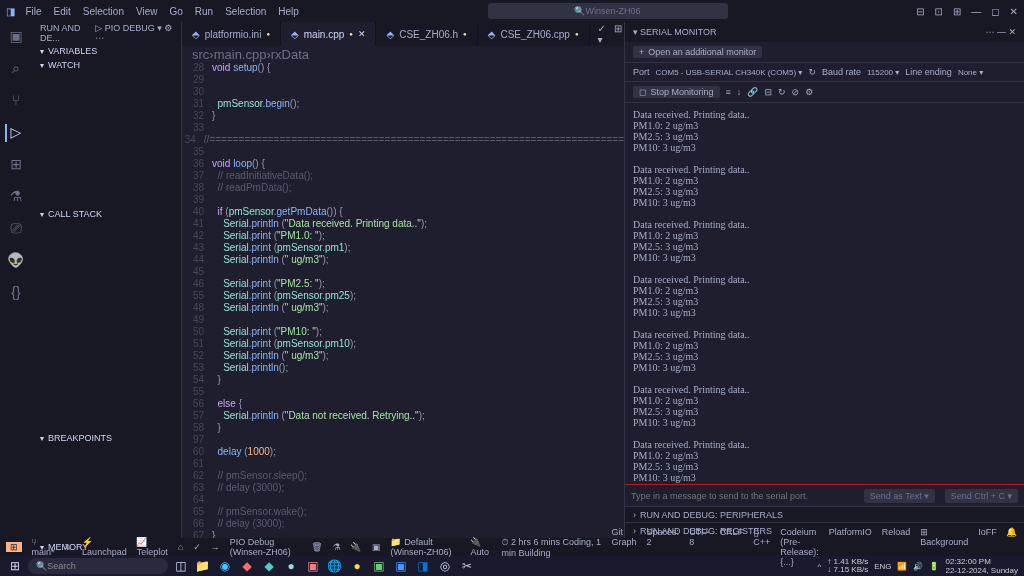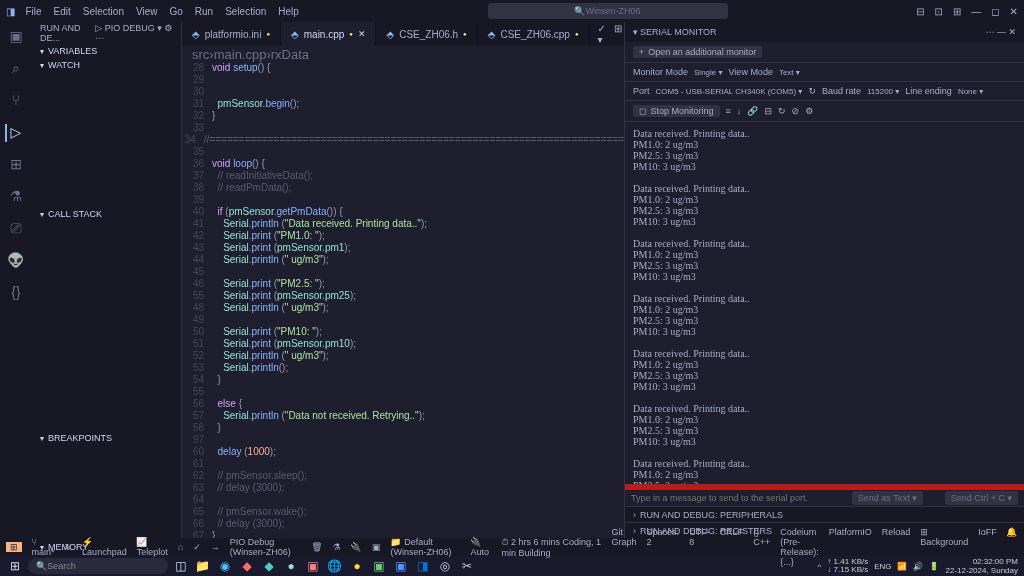--- a/index.html
+++ b/index.html
@@ -35,21 +35,21 @@
 .var { color: #94e2d5; }
 .str { color: #a6e3a1; }
 .cm { color: #585b70; }
 .punc { color: #9399b2; }
 .num { color: #fab387; }
 .serial { flex: 0 0 400px; background: #1e1e2e; border-left: 1px solid #313244; display: flex; flex-direction: column; }
 .stitle { height: 20px; background: #181825; display: flex; align-items: center; padding: 0 8px; font-size: 9px; text-transform: uppercase; color: #a6adc8; justify-content: space-between; }
 .stool { padding: 4px 8px; display: flex; align-items: center; gap: 6px; font-size: 9px; color: #a6adc8; border-bottom: 1px solid #313244; flex-wrap: wrap; }
 .chip { background: #313244; padding: 1px 6px; border-radius: 2px; display: flex; align-items: center; gap: 4px; }
 .sout { flex: 1; padding: 6px 8px; font-family: Liberation Serif, serif; font-size: 10px; line-height: 11px; color: #a6adc8; white-space: pre; overflow: hidden; }
-.sinput { height: 22px; border-top: 6px solid #b91c1c; display: flex; align-items: center; padding: 0 6px; gap: 22px; font-size: 9px; color: #6c7086; }
+.sinput { height: 22px; border-top: 1px solid #b91c1c; display: flex; align-items: center; padding: 0 6px; gap: 10px; font-size: 9px; color: #6c7086; }
 .sinput input { flex: 1; background: transparent; border: none; color: #a6adc8; font-size: 9px; outline: none; }
 .sbtn { background: #313244; padding: 2px 6px; border-radius: 2px; }
 .saccord { height: 16px; background: #181825; border-top: 1px solid #313244; padding: 0 8px; font-size: 9px; color: #a6adc8; display: flex; align-items: center; gap: 4px; }
 .status { height: 18px; background: #181825; display: flex; align-items: center; padding: 0 6px; font-size: 9px; color: #a6adc8; gap: 10px; }
 .status .rem { background: #fab387; color: #1e1e2e; padding: 0 4px; }
 .status .right { margin-left: auto; display: flex; gap: 10px; }
 .taskbar { height: 20px; background: #1a1a2e; display: flex; align-items: center; padding: 0 6px; gap: 4px; }
 .taskbar .search { width: 140px; height: 16px; background: #2a2a3e; border-radius: 8px; display: flex; align-items: center; padding: 0 8px; color: #888; font-size: 9px; }
 .taskbar .ticon { width: 18px; height: 18px; display: flex; align-items: center; justify-content: center; font-size: 12px; }
 .taskbar .tray { margin-left: auto; display: flex; align-items: center; gap: 6px; font-size: 8px; color: #ccc; }
@@ -292,26 +292,20 @@
       </div>
   </div>
 
   <div class="serial">
     <div class="stitle">
       <span>▾ <span>SERIAL MONITOR</span></span>
       <span>⋯ — ✕</span>
     </div>
     <div class="stool">
       <span class="chip">+ <span>Open an additional monitor</span></span>
-    </div>
-    <div class="stool">
-      <span>Monitor Mode</span>
-      <span class="tooldrop"><span>Single</span> ▾</span>
-      <span>View Mode</span>
-      <span class="tooldrop"><span>Text</span> ▾</span>
     </div>
     <div class="stool">
       <span>Port</span>
       <span class="tooldrop"><span>COM5 - USB-SERIAL CH340K (COM5)</span> ▾</span>
       <span>↻</span>
       <span>Baud rate</span>
       <span class="tooldrop"><span>115200</span> ▾</span>
       <span>Line ending</span>
       <span class="tooldrop"><span>None</span> ▾</span>
     </div>
@@ -421,15 +415,15 @@
   <div class="ticon">◎</div>
   <div class="ticon">✂</div>
   <div class="tray">
     <span>^</span>
     <span style="white-space:pre;line-height:8px">↑ 1.41 KB/s
 ↓ 7.15 KB/s</span>
     <span>ENG</span>
     <span>📶</span>
     <span>🔊</span>
     <span>🔋</span>
-    <span style="text-align:right;line-height:9px"><span>02:32:00 PM</span><br><span>22-12-2024, Sunday</span></span>
+    <span style="text-align:left;line-height:9px"><span>02:32:00 PM</span><br><span>22-12-2024, Sunday</span></span>
   </div>
 </div>
 
 </body></html>

